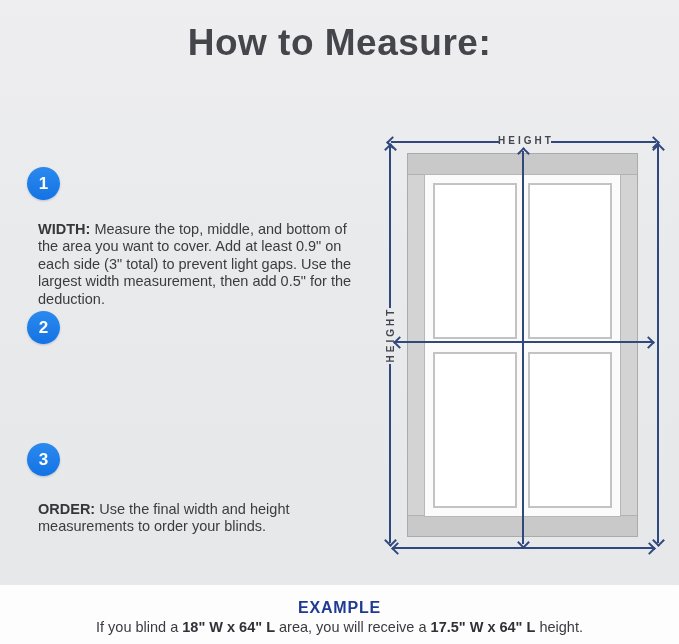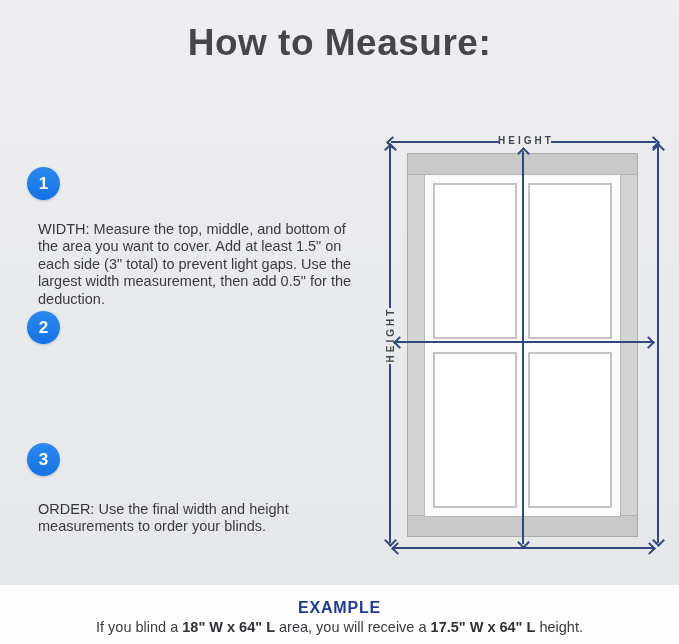--- a/index.html
+++ b/index.html
@@ -43,21 +43,21 @@
   .badge-1{left:27px;top:167px;}
   .badge-2{left:27px;top:311px;}
   .badge-3{left:27px;top:443px;}
   .step-text{
     position:absolute;left:38px;width:326px;
     font-size:14.5px;line-height:17.5px;color:#3b3c40;
   }
   .text-1{top:206px;}
   .text-2{top:346px;}
   .text-3{top:486px;}
-  .step-text b{font-weight:400;color:#36373b;}
+  .step-text b{font-weight:700;color:#36373b;}
 
   
   .window{
     position:absolute;left:407px;top:153px;width:231px;height:384px;
     background:#d3d3d4;border:1px solid #ababac;box-sizing:border-box;
   }
   .win-top-band{
     position:absolute;left:0;right:0;top:0;height:20px;
     background:#c9c9ca;border-bottom:1px solid #b2b2b3;
   }
@@ -138,21 +138,21 @@
 
 <div class="stage">
 
   <div class="header">
     <div class="title-1">How to Measure:</div>
   </div>
 
   <div class="step-badge badge-1">1</div>
   <p class="step-text text-1">
     <b>WIDTH:</b>
-    <span>Measure the top, middle, and bottom of the area you want to cover. Add at least 1.5" on each side (3" total) to prevent light gaps. Use the largest width measurement, then add 0.5" for the deduction.</span>
+    <span>Measure the top, middle, and bottom of the area you want to cover. Add at least 0.9" on each side (3" total) to prevent light gaps. Use the largest width measurement, then add 0.5" for the deduction.</span>
   </p>
 
   <div class="step-badge badge-2">2</div>
 
   <div class="step-badge badge-3">3</div>
   <p class="step-text text-3">
     <b>ORDER:</b>
     <span>Use the final width and height measurements to order your blinds.</span>
   </p>
 

